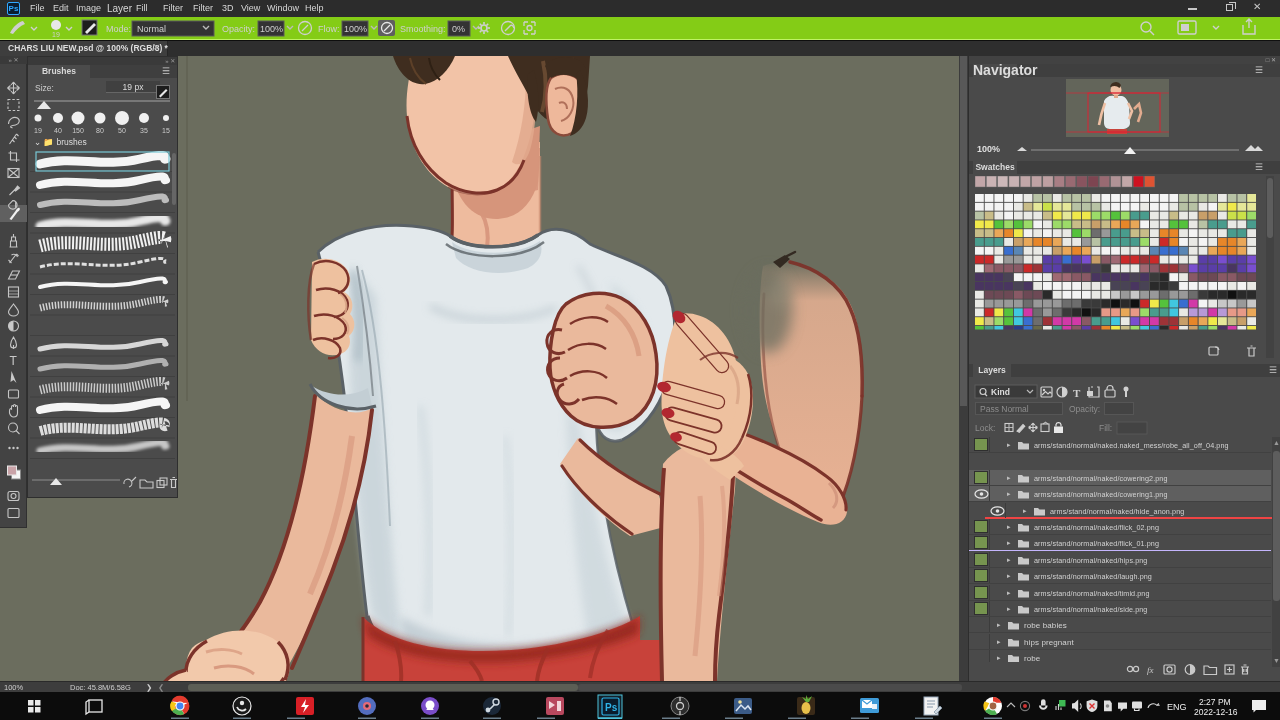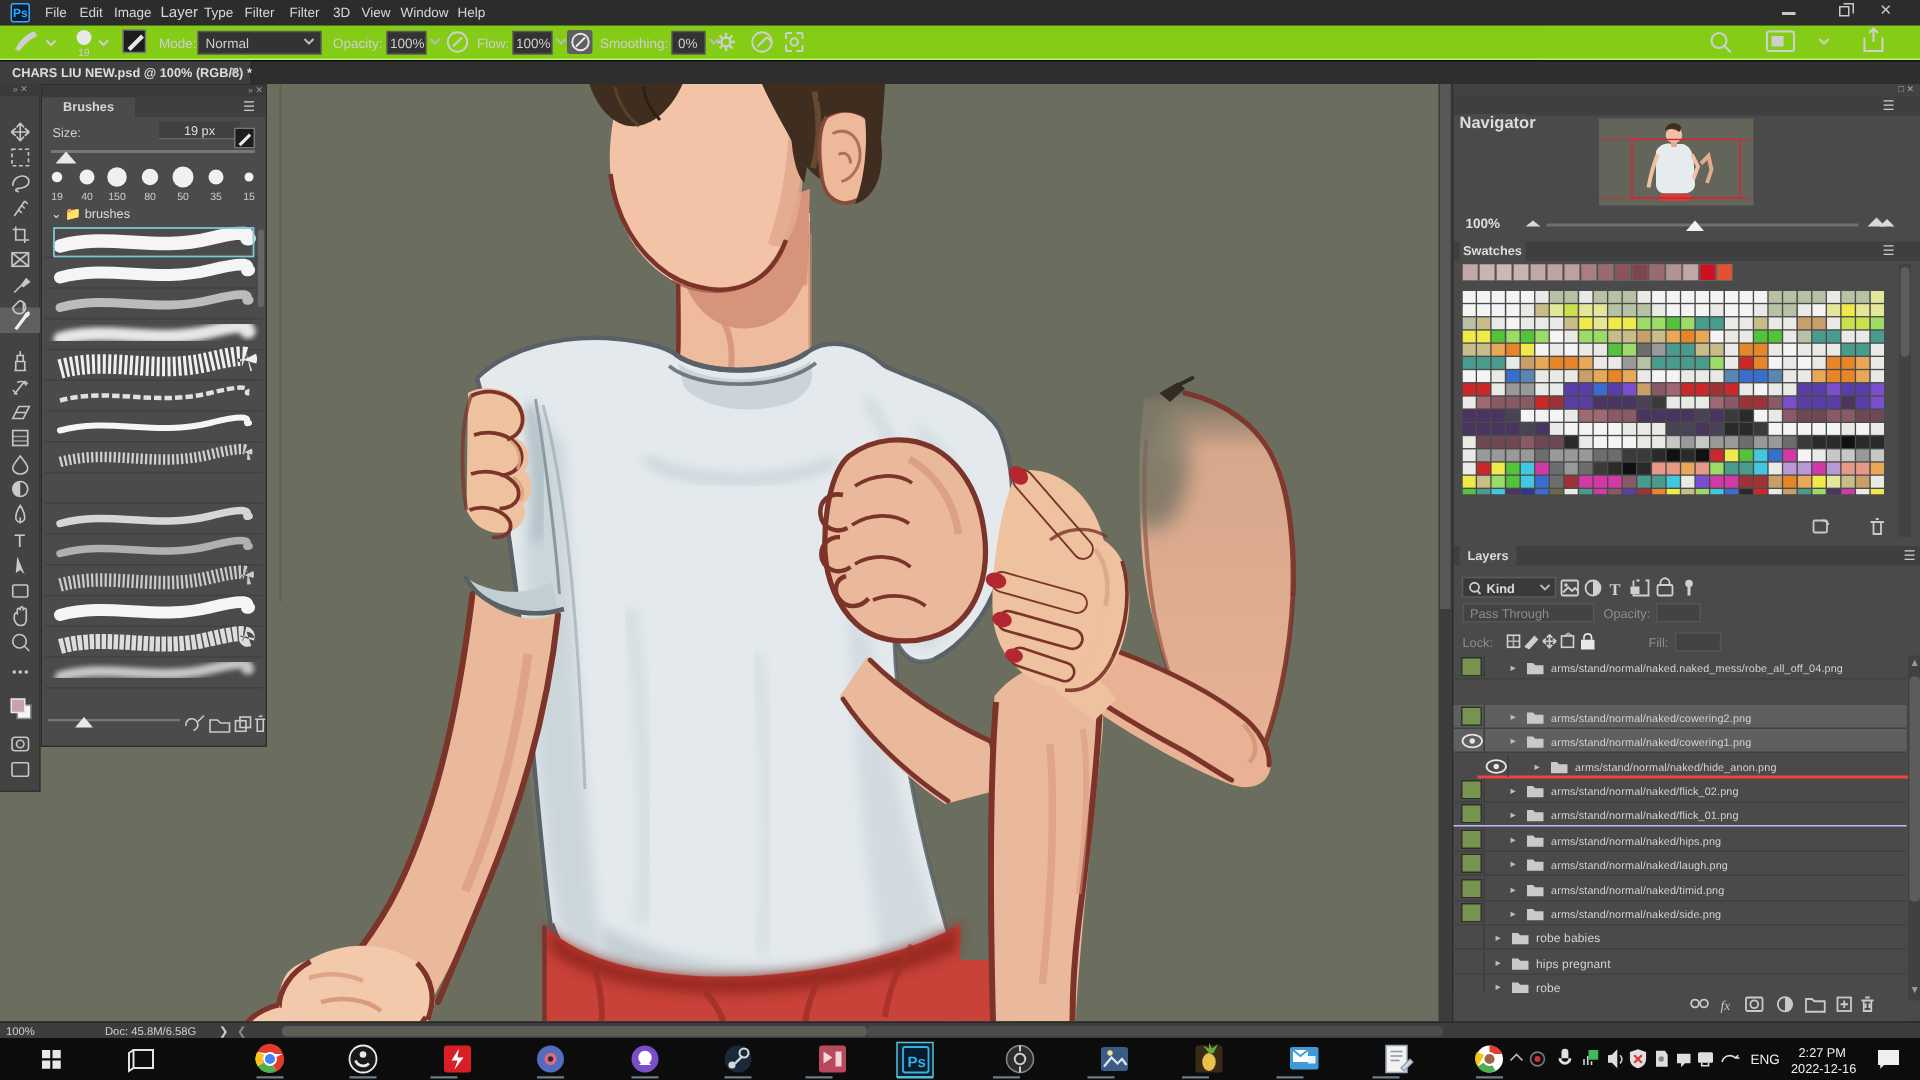--- a/index.html
+++ b/index.html
@@ -180,21 +180,21 @@
 <path d="M393,0 L455,0 C449,14 438,26 425,28 C410,30 398,16 393,0 Z" fill="#3f2d1f"></path>
 <path d="M426,28 C418,22 412,12 410,2" fill="none" stroke="#5d4028" stroke-width="2"></path>
 <path d="M440,24 C434,18 430,10 429,2" fill="none" stroke="#2e2014" stroke-width="2"></path>
 </svg></div>
 <div class="abs" style="left:0;top:0;width:1280px;height:17px;background:#2c2c2c">
       <div class="abs" style="left:7px;top:2px;width:13px;height:13px;background:#0a1e30;border:1px solid #31a8ff;border-radius:2px;color:#31a8ff;font-size:8px;font-weight:bold;text-align:center;line-height:11px">Ps</div>
       <div class="abs txt" style="left:30px;top:3px;font-size:9px;color:#d8d8d8">File</div>
       <div class="abs txt" style="left:53px;top:3px;font-size:9px;color:#d8d8d8">Edit</div>
       <div class="abs txt" style="left:76px;top:3px;font-size:9px;color:#d8d8d8">Image</div>
       <div class="abs txt" style="left:107px;top:3px;font-size:10px;color:#d8d8d8">Layer</div>
-      <div class="abs txt" style="left:136px;top:3px;font-size:9px;color:#d8d8d8">Type</div>
+      <div class="abs txt" style="left:136px;top:3px;font-size:9px;color:#d8d8d8">Fill</div>
       <div class="abs txt" style="left:163px;top:3px;font-size:9px;color:#d8d8d8">Filter</div>
       <div class="abs txt" style="left:193px;top:3px;font-size:9px;color:#d8d8d8">Filter</div>
       <div class="abs txt" style="left:222px;top:3px;font-size:9px;color:#d8d8d8">3D</div>
       <div class="abs txt" style="left:241px;top:3px;font-size:9px;color:#d8d8d8">View</div>
       <div class="abs txt" style="left:267px;top:3px;font-size:9px;color:#d8d8d8">Window</div>
       <div class="abs txt" style="left:305px;top:3px;font-size:9px;color:#d8d8d8">Help</div>
       <div class="abs" style="left:1188px;top:8px;width:9px;height:1.5px;background:#c8c8c8"></div>
       <div class="abs" style="left:1226px;top:4px;width:7px;height:7px;border:1.2px solid #c8c8c8"></div>
       <div class="abs" style="left:1229px;top:2px;width:7px;height:7px;border-top:1.2px solid #c8c8c8;border-right:1.2px solid #c8c8c8"></div>
       <div class="abs" style="left:1253px;top:1px;color:#c8c8c8;font-size:10px">✕</div>
@@ -443,21 +443,21 @@
           <path d="M112,5 h5 l2,2 h6 v6 h-13 z"></path>
           <rect x="132" y="3" width="7" height="7"></rect>
           <rect x="129" y="5.5" width="7" height="7"></rect>
           <path d="M142,4.5 h7 M143.5,4.5 v8 h4 v-8 M144.5,2.5 h2.5"></path>
         </g>
       </svg>
     </div>
     <div class="abs" style="left:968px;top:56px;width:312px;height:625px;background:#4a4a4a;border-left:1px solid #2d2d2d">
       <div class="abs" style="left:0;top:0;width:312px;height:8px;background:#424242;color:#aaa;font-size:6px;line-height:8px;text-align:right">□ ✕ &nbsp;&nbsp;</div>
       <div class="abs" style="left:0;top:8px;width:312px;height:13px;background:#3f3f3f"></div>
-      <div class="abs" style="left:4px;top:20px;width:44px;height:13px;background:#4a4a4a;color:#dcdcdc;font-size:11px;font-weight:bold;line-height:13px;text-align:center">Navigator</div>
+      <div class="abs" style="left:4px;top:8px;width:44px;height:13px;background:#4a4a4a;color:#dcdcdc;font-size:14px;font-weight:bold;line-height:13px;text-align:center">Navigator</div>
       <div class="abs" style="left:286px;top:9px;color:#ccc;font-size:9px">☰</div>
       <div class="abs" style="left:97px;top:23px;width:103px;height:58px;background:#63655a"><svg width="103" height="58">
 <path d="M38,22 C40,18 44,16 48,17 L56,17 C60,18 62,22 63,26 L64,44 C64,48 60,50 56,50 L44,50 C40,50 38,47 38,44 Z" fill="#e6ebee"></path>
 <circle cx="50" cy="11" r="5.5" fill="#efc0a4"></circle>
 <path d="M44,8 a6,6 0 0 1 11,-2 l-1.5,3 a8,8 0 0 0 -8,-1.5z" fill="#3f2d1f"></path>
 <path d="M48,16 h4 v3 h-4 z" fill="#e2ab8e"></path>
 <rect x="41" y="50" width="20" height="5" fill="#c8423a"></rect>
 <path d="M39,24 C36,32 34,40 33,46" stroke="#efc0a4" stroke-width="2.6" fill="none"></path>
 <path d="M62,24 l4,8 -3,8" stroke="#efc0a4" stroke-width="2.6" fill="none"></path>
 <path d="M68,30 l5,-5 2,9 -3,9" stroke="#e2ab8e" stroke-width="2.6" fill="none"></path>
@@ -987,21 +987,21 @@
           <path d="M93,3 a5,5 0 0 1 0,10 z" fill="#d0d0d0" stroke="none"></path>
 <text x="104" y="12.5" font-size="11" fill="#d0d0d0" stroke="none" font-family="Liberation Serif" font-weight="bold">T</text>
 <path d="M120,3 v4 m0,4 v2 h10 v-10 h-2 m-4,0 h-2"></path>
           <rect x="118" y="7" width="6" height="5" fill="#d0d0d0" stroke="none"></rect>
 <rect x="136" y="6" width="10" height="7" rx="1"></rect>
           <path d="M138,6 v-1.5 a3,3 0 0 1 6,0 v1.5"></path>
 <circle cx="157" cy="5" r="2.5" fill="#d0d0d0" stroke="none"></circle>
           <path d="M157,7 v6" stroke-width="2"></path>
 </g>
       </svg>
-      <div class="abs" style="left:6px;top:346px;width:88px;height:13px;background:#434343;border:1px solid #565656;color:#8d8d8d;font-size:8.5px;line-height:12px;padding-left:4px">Pass Through</div>
+      <div class="abs" style="left:6px;top:346px;width:88px;height:13px;background:#434343;border:1px solid #565656;color:#8d8d8d;font-size:8.5px;line-height:12px;padding-left:4px">Pass Normal</div>
       <div class="abs" style="left:100px;top:348px;color:#8d8d8d;font-size:8.5px">Opacity:</div>
       <div class="abs" style="left:135px;top:346px;width:30px;height:13px;background:#434343;border:1px solid #565656"></div>
       <svg class="abs" style="left:0;top:364px" width="312" height="16">
 <text x="6" y="11" font-size="8.5" fill="#8d8d8d" font-family="Liberation Sans">Lock:</text>
 <g stroke="#cfcfcf" fill="none" stroke-width="1.1">
 <rect x="36" y="3.5" width="8" height="8"></rect>
           <path d="M36,7.5 h8 M40,3.5 v8" opacity="0.8"></path>
 <path d="M48,11 L54,4.5 l1.8,1.8 -5.5,6 z" fill="#cfcfcf"></path>
 <g transform="translate(64,7.5)">
             <path d="M0,-4.5 V4.5 M-4.5,0 H4.5 M0,-4.5 l-1.8,2.2 M0,-4.5 l1.8,2.2 M0,4.5 l-1.8,-2.2 M0,4.5 l1.8,-2.2 M-4.5,0 l2.2,-1.8 M-4.5,0 l2.2,1.8 M4.5,0 l-2.2,-1.8 M4.5,0 l-2.2,1.8"></path>

